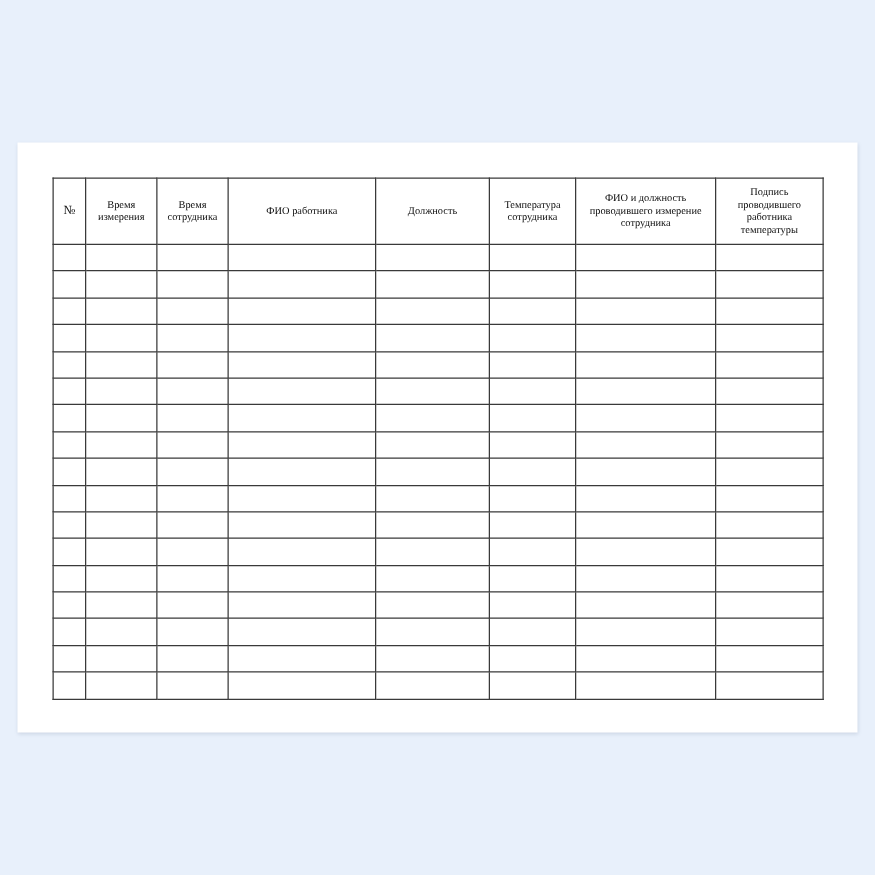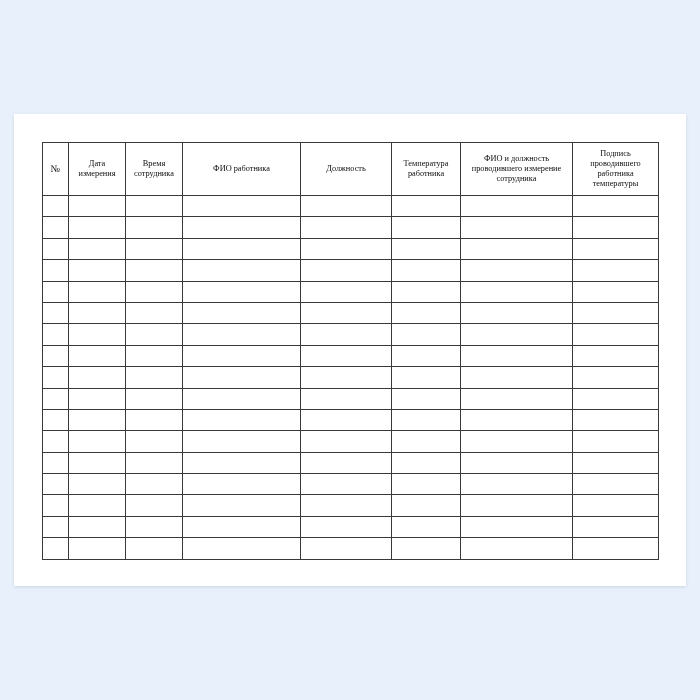--- a/index.html
+++ b/index.html
@@ -82,25 +82,25 @@
             <col class="c2">
             <col class="c3">
           <col class="c4">
             <col class="c5">
             <col class="c6">
             <col class="c7">
         </colgroup>
         <thead>
           <tr>
             <th class="num">№</th>
-            <th>Дата измерения</th>
+            <th>Время измерения</th>
             <th>Время сотрудника</th>
             <th>ФИО  работника</th>
             <th>Должность</th>
-            <th>Температура работника</th>
+            <th>Температура сотрудника</th>
             <th>ФИО и должность проводившего измерение сотрудника</th>
             <th>Подпись проводившего работника температуры</th>
           </tr>
         </thead>
         <tbody id="log-body">
             <tr>
               <td></td>
               <td></td>
               <td></td>
               <td></td>

